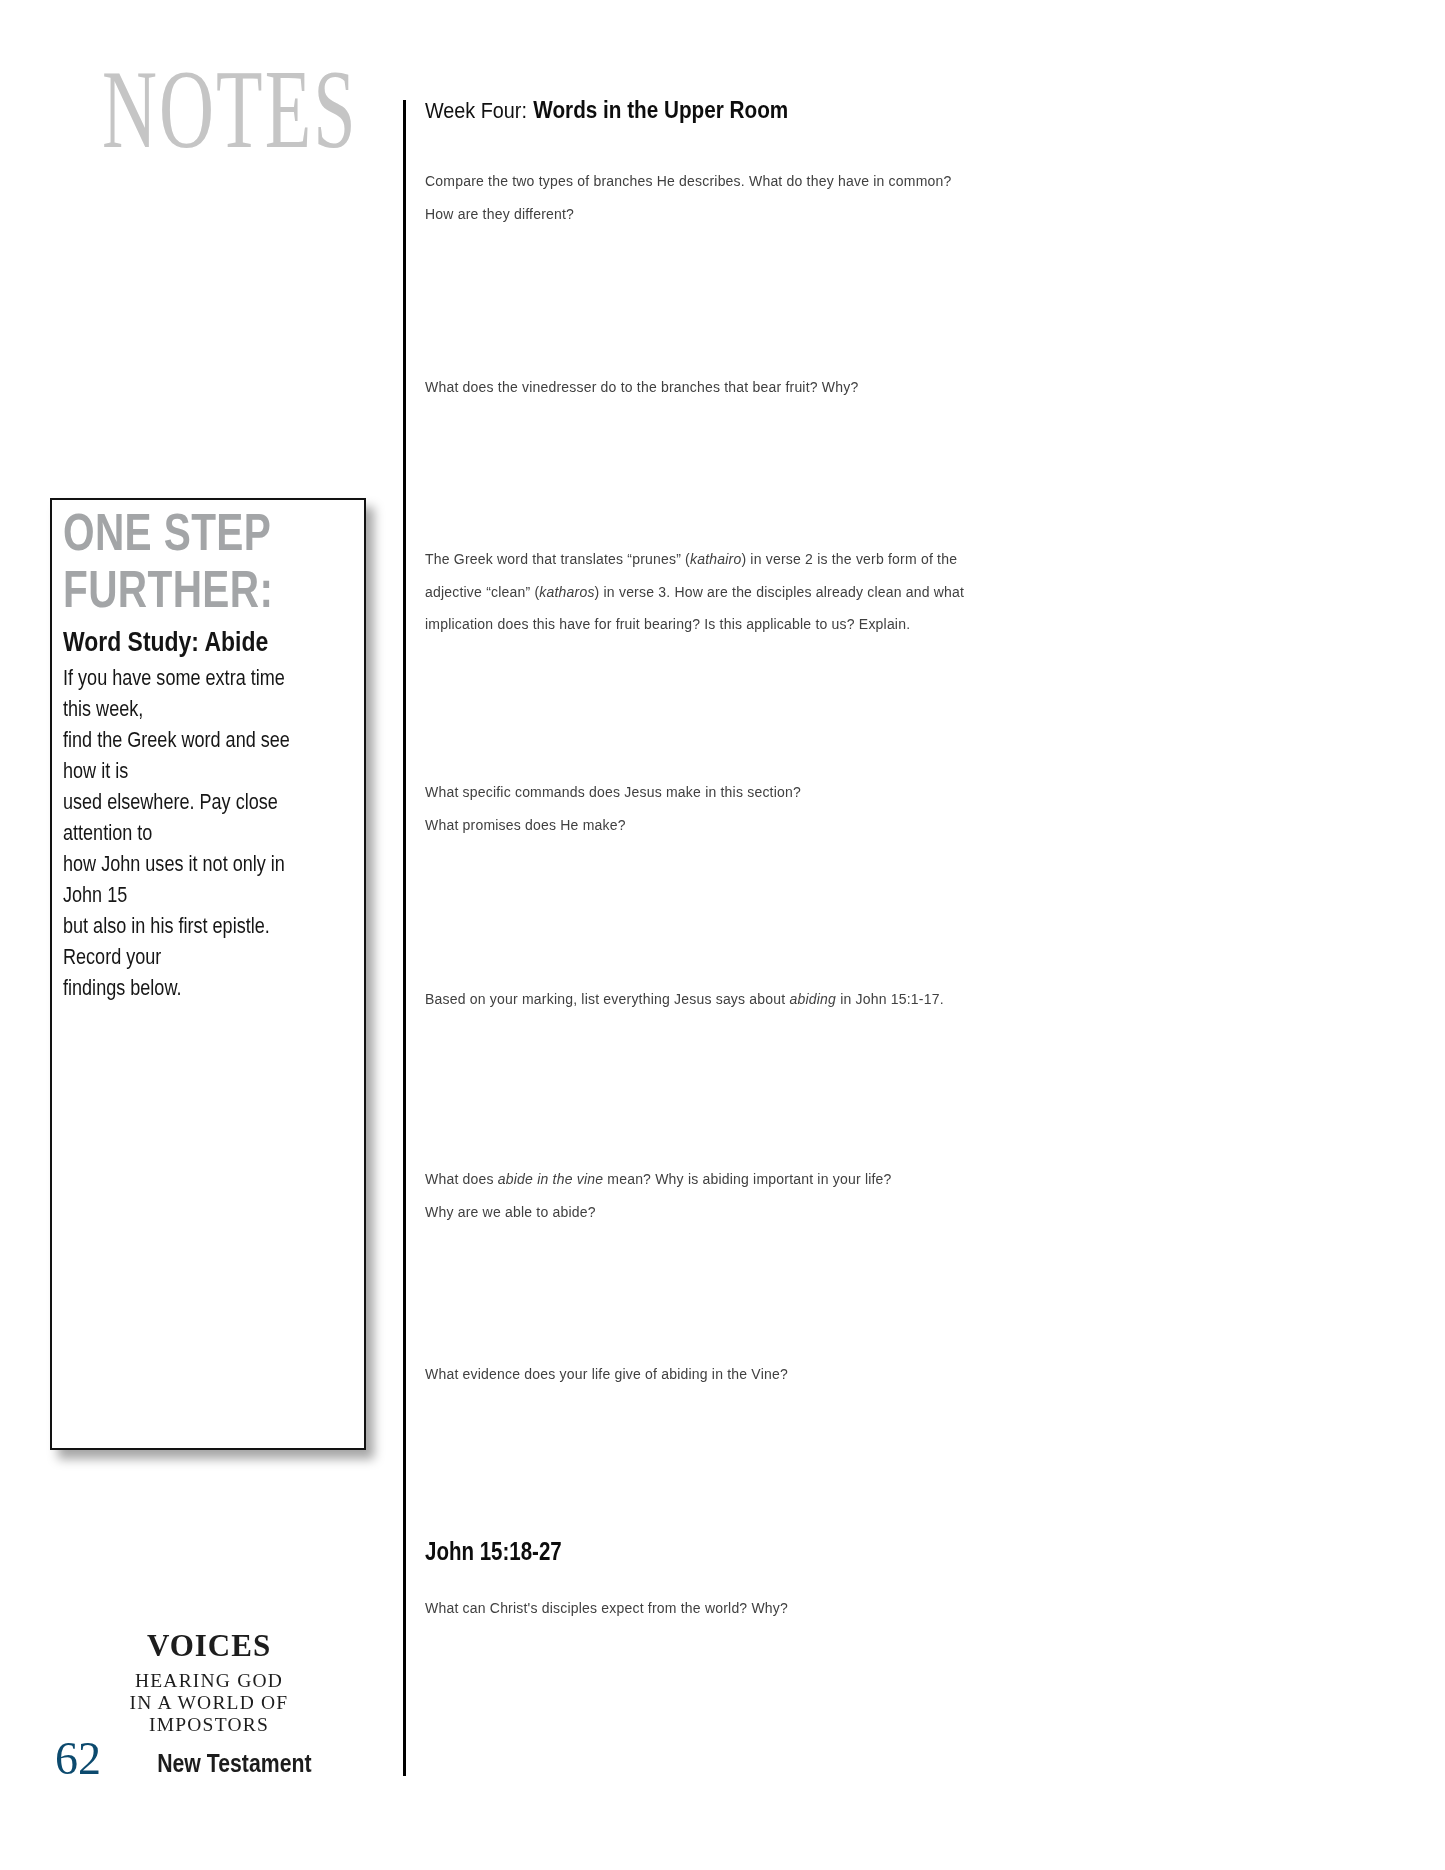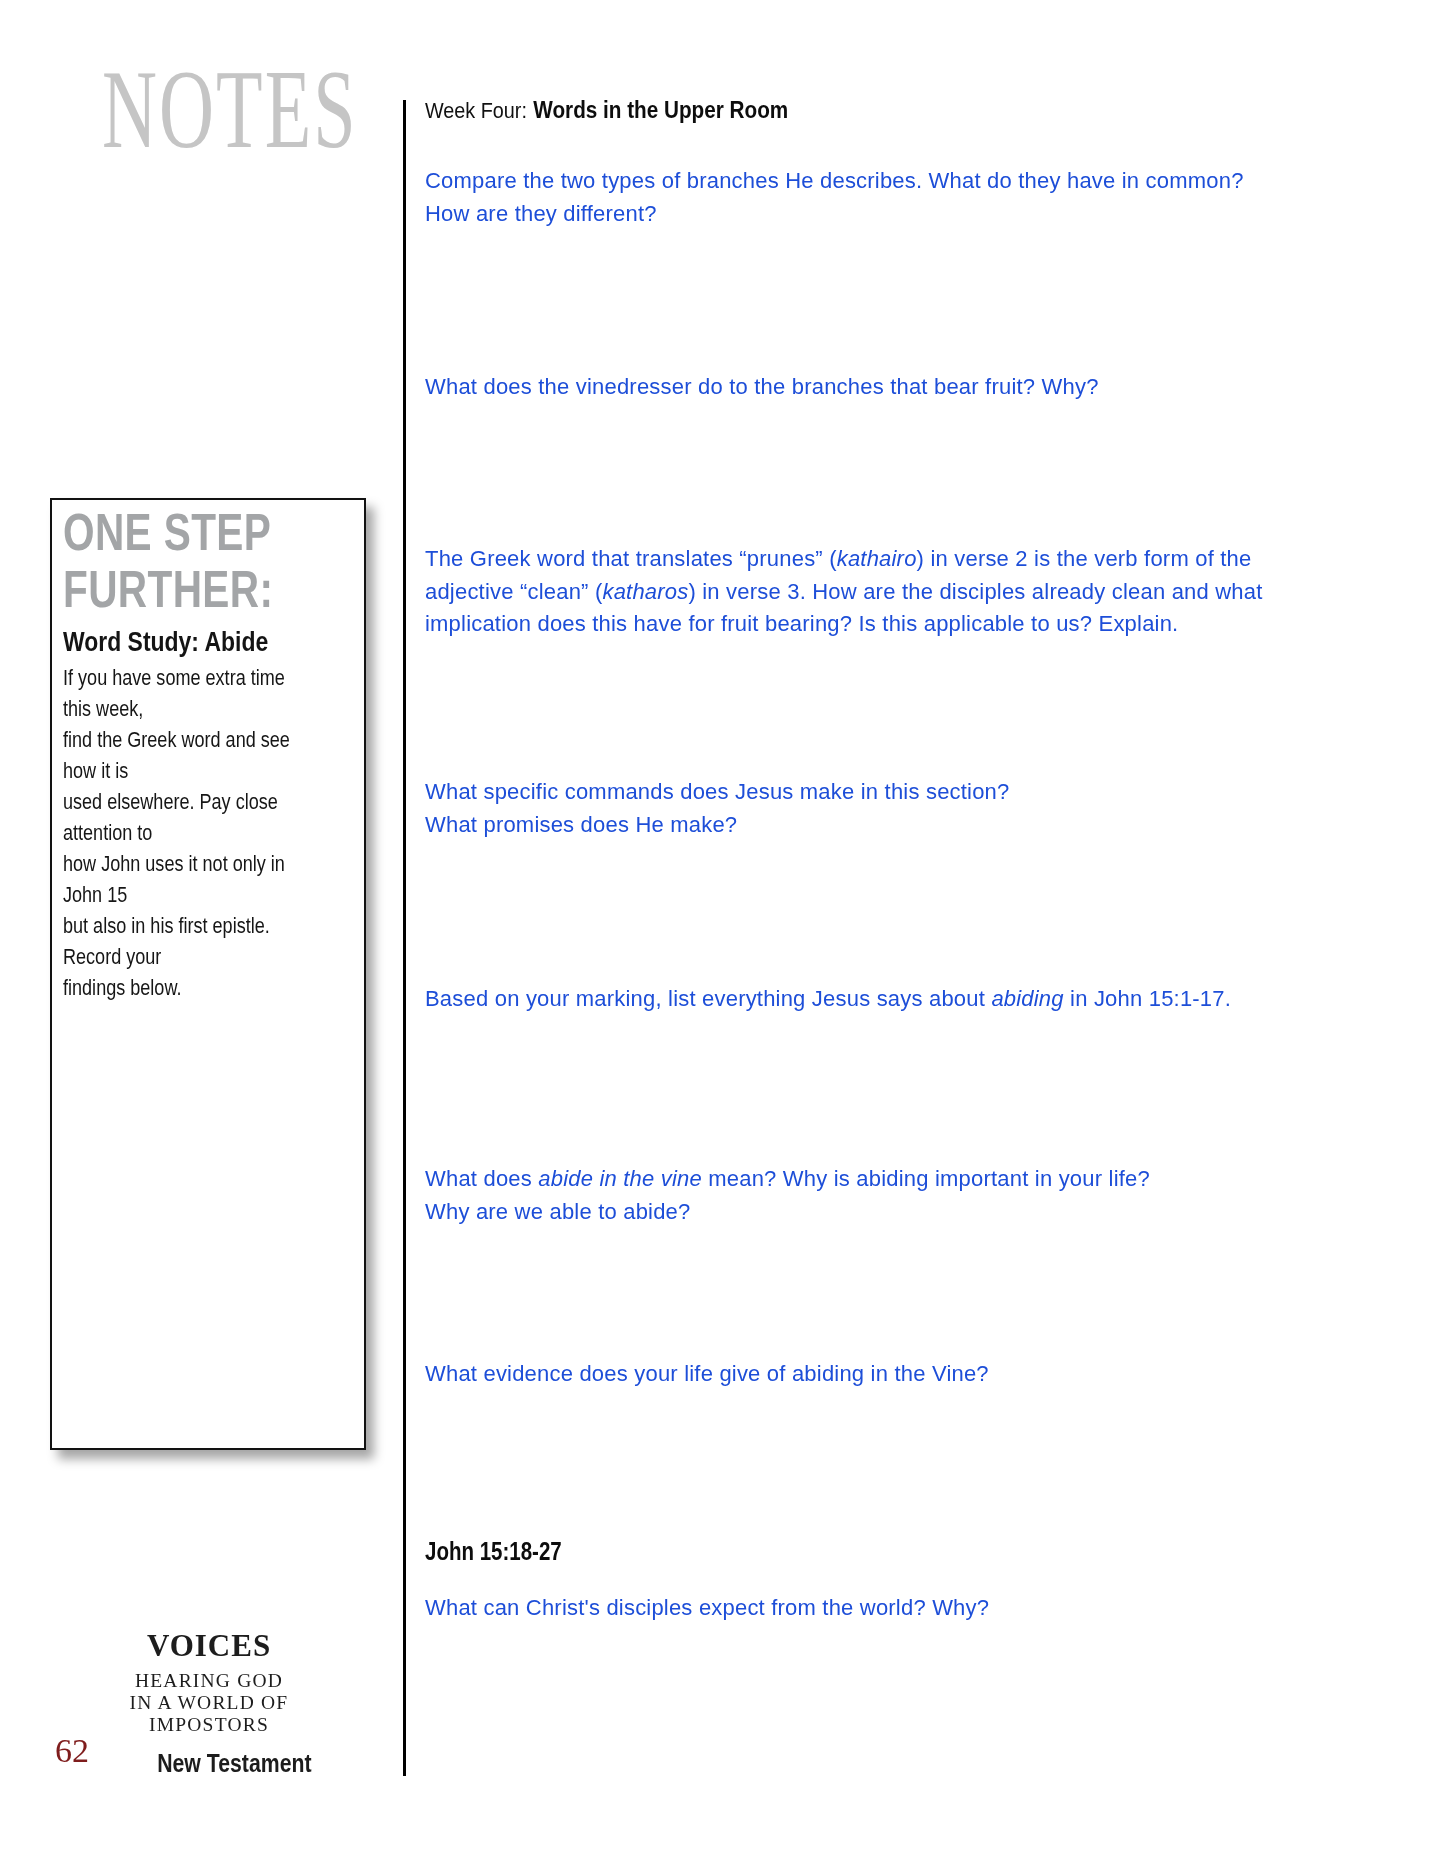--- a/index.html
+++ b/index.html
@@ -49,32 +49,32 @@
   .tagline{
     font-family:"Liberation Serif", serif;font-size:19.5px;line-height:22px;
     letter-spacing:1.2px;white-space:pre-line;margin-top:6px;
   }
   .series{
     font-weight:700;font-size:25px;margin-top:13px;
     transform:scaleX(0.85);transform-origin:100% 50%;white-space:nowrap;
   }
   .page-number{
     position:absolute;left:55px;top:1732px;
-    font-family:"Liberation Serif", serif;font-size:34px;color:#7f1d1d;
+    font-family:"Liberation Serif", serif;font-size:46px;color:#0c4a6e;
   }
   
   .week-header{
     position:absolute;left:425px;top:97px;white-space:nowrap;
     transform:scaleX(0.9);transform-origin:0 50%;
   }
   .week-label{font-size:22px;color:#111;}
   .week-title{font-size:23px;font-weight:700;margin-left:7px;color:#0d0d0d;}
   .q{
     position:absolute;left:425px;width:945px;
-    font-size:22px;line-height:32.5px;letter-spacing:0.2px;color:#1d4ed8;
+    font-size:14px;line-height:32.5px;letter-spacing:0.2px;color:#404040;
     white-space:pre-line;
   }
   .q i{font-style:italic;}
   .q1{top:165px}.q2{top:371px}.q3{top:543px}.q4{top:776px}
   .q5{top:983px}.q6{top:1163px}.q7{top:1358px}.q8{top:1592px}
   .section-heading{
     position:absolute;left:425px;top:1537px;
     font-size:25px;font-weight:700;color:#0d0d0d;
     transform:scaleX(0.82);transform-origin:0 0;white-space:nowrap;
   }

